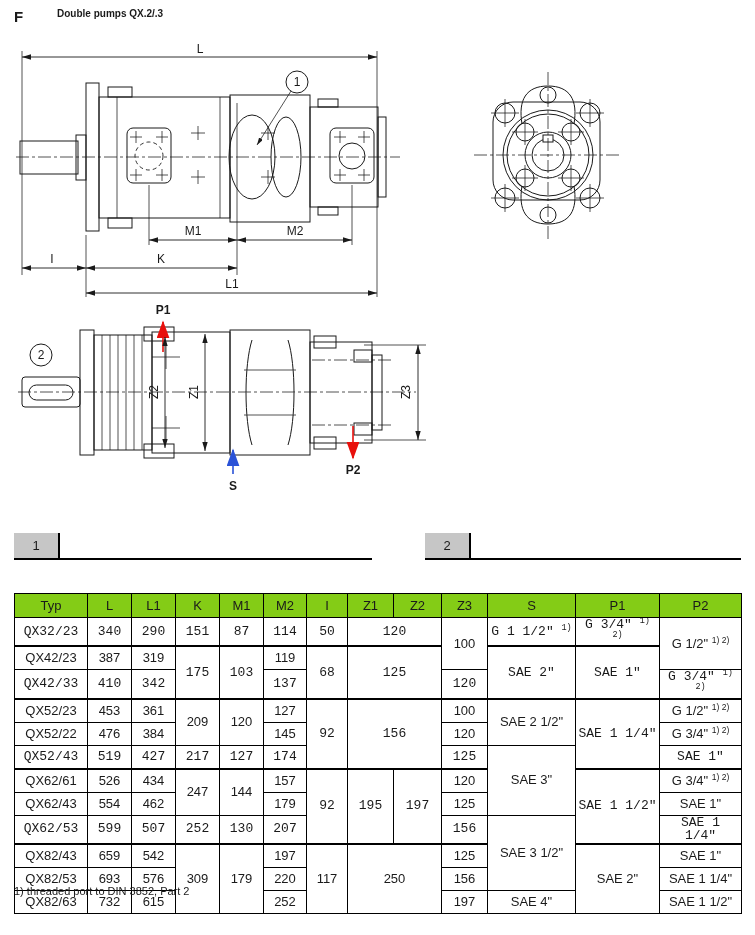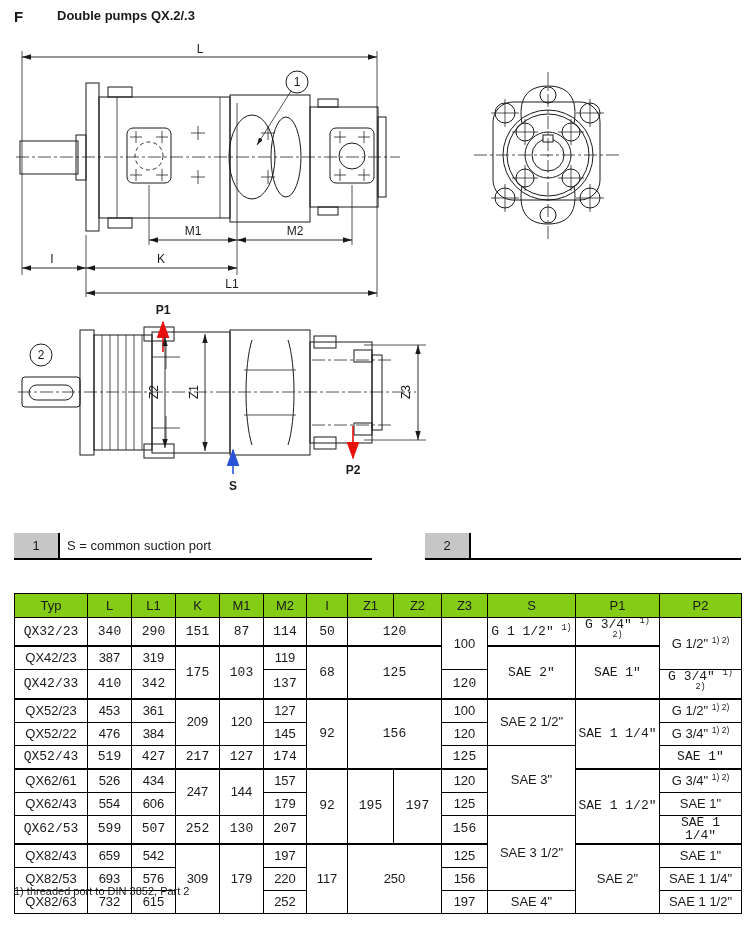--- a/index.html
+++ b/index.html
@@ -5,21 +5,21 @@
   html,body { margin:0; padding:0; }
   body {
     width:755px; height:935px; background:#ffffff; position:relative;
     font-family:"Liberation Sans", sans-serif; color:#1a1a1a;
     -webkit-font-smoothing:antialiased;
   }
   .abs { position:absolute; }
 
   
   #section-letter { left:14px; top:8px; font-size:15px; font-weight:bold; }
-  #page-title    { left:57px; top:8px; font-size:13px; font-weight:bold; }
+  #page-title    { left:57px; top:8px; font-size:10px; font-weight:bold; }
 
   
   svg { position:absolute; overflow:visible; }
   #svg-side   { left:14px;  top:45px;  }
   #svg-flange { left:470px; top:60px;  }
   #svg-plan   { left:14px;  top:300px; }
   .ln  { stroke:#1a1a1a; fill:none; stroke-width:1; }
   .thin{ stroke:#1a1a1a; fill:none; stroke-width:0.75; }
   .cl  { stroke:#1a1a1a; fill:none; stroke-width:0.75; stroke-dasharray:13 3 3 3; }
   .dsh { stroke:#1a1a1a; fill:none; stroke-width:0.9; stroke-dasharray:4 3; }
@@ -217,21 +217,20 @@
     <line class="thin" x1="350" y1="45" x2="412" y2="45"></line>
     <line class="thin" x1="350" y1="140" x2="412" y2="140"></line>
   </g>
   <text transform="translate(144,92) rotate(-90)" text-anchor="middle">Z2</text>
   <text transform="translate(184,92) rotate(-90)" text-anchor="middle">Z1</text>
   <text transform="translate(396,92) rotate(-90)" text-anchor="middle">Z3</text>
 </svg>
 
 <div class="callout" id="callout-note-1">
   <div class="num">1</div>
-  <div class="txt">S = common suction port</div>
 </div>
 <div class="callout" id="callout-note-2">
   <div class="num">2</div>
 </div>
 
 <table id="dim-table">
   <colgroup>
     <col style="width:73px">
       <col style="width:44px">
       <col style="width:44px">
@@ -347,21 +346,21 @@
     <td class="gb" rowspan="3">195</td>
     <td class="gb" rowspan="3">197</td>
     <td>120</td>
     <td class="gb" rowspan="3"><span>SAE 1 1/2"</span><sup></sup></td>
     <td><span>G 3/4"</span> <sup>1) 2)</sup></td>
   </tr>
 
   <tr>
     <td>QX62/43</td>
     <td>554</td>
-    <td>606</td>
+    <td>462</td>
     <td>179</td>
     <td>125</td>
     <td><span>SAE 1"</span><sup></sup></td>
   </tr>
 
   <tr>
     <td class="gb">QX62/53</td>
     <td class="gb">599</td>
     <td class="gb">507</td>
     <td class="gb">252</td>

